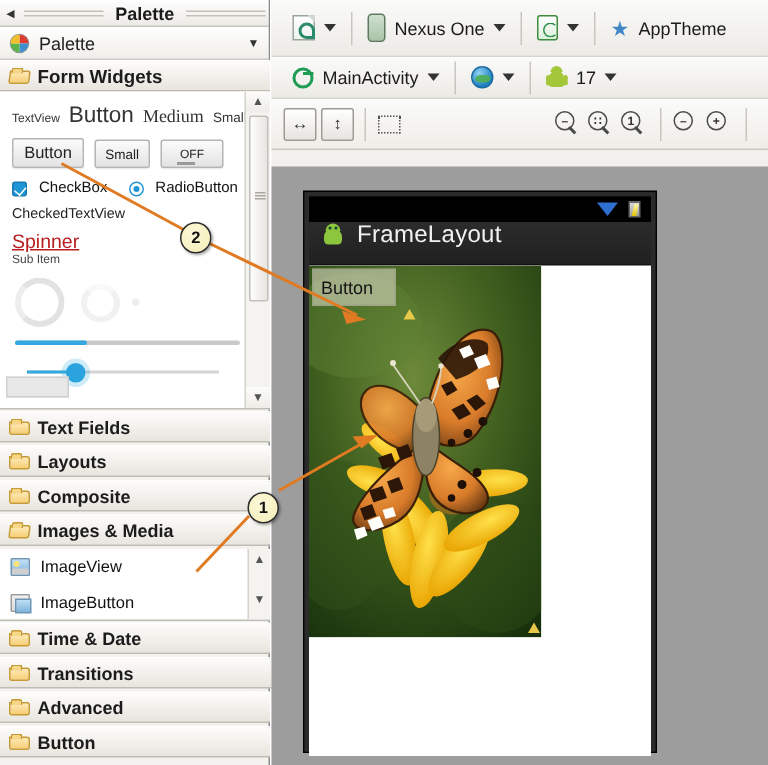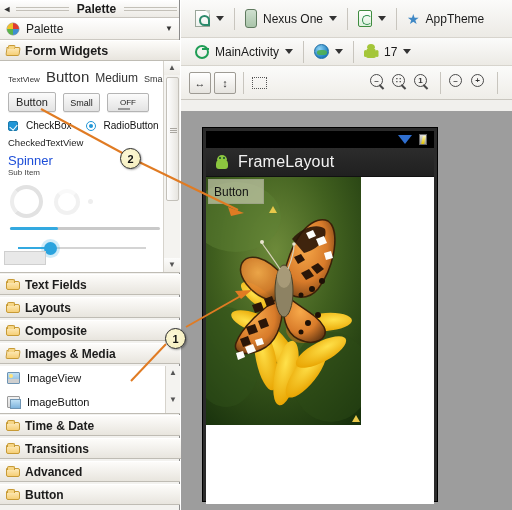--- a/index.html
+++ b/index.html
@@ -79,21 +79,21 @@
     position:absolute; left:0; top:61px; width:180px; height:212px;
     background:#ffffff;
     border-bottom:1px solid #bfbcb4;
     overflow:hidden;
   }
   .fw-inner { position:absolute; left:0; top:0; width:162px; height:212px; padding:4px 6px; }
 
   .textrow { display:flex; align-items:baseline; gap:6px; padding:3px 2px 5px 2px; color:#333; }
   .t-xs { font-size:8px; }
   .t-lg { font-size:15px; }
-  .t-md { font-size:12px; }
+  .t-md { font-size:12px;font-family:Liberation Serif, serif; }
   .t-sm { font-size:9px; }
 
   .btnrow { display:flex; gap:7px; align-items:center; padding:2px 2px; }
   .wbtn {
     background:linear-gradient(#fbfbfb,#e3e3e3);
     border:1px solid #b4b4b4; border-radius:2px;
     color:#222; text-align:center;
     box-shadow:0 1px 0 rgba(0,0,0,.07);
   }
   .wbtn.b1 { width:48px; height:20px; line-height:19px; font-size:11px; }
@@ -110,21 +110,21 @@
     content:""; position:absolute; left:2px; top:1px; width:4px; height:6px;
     border:solid #fff; border-width:0 1.6px 1.6px 0; transform:rotate(40deg);
   }
   .radio {
     width:10px; height:10px; border-radius:50%; background:#fff; border:1.5px solid #2196d6; flex:none; position:relative;
   }
   .radio::after {
     content:""; position:absolute; left:2px; top:2px; width:4px; height:4px; border-radius:50%; background:#2196d6;
   }
   .ctv { font-size:9.5px; color:#222; padding:4px 2px 1px 2px; }
-  .spinner-t { font-size:13px; color:#1d4ed8; padding:4px 2px 0 2px; }
+  .spinner-t { font-size:13px; color:#b91c1c; padding:4px 2px 0 2px;text-decoration:underline; }
   .spinner-s { font-size:8px; color:#444; padding:0 2px 2px 2px; }
 
   .progress-area { position:relative; height:46px; margin-top:2px; }
   .ring {
     position:absolute; width:33px; height:33px; border-radius:50%;
     border:4px solid #e4e4e4; border-top-color:#f4f4f4;
   }
   .ring.r1 { left:4px; top:4px; border-color:#e2e2e2 #e2e2e2 #e2e2e2 #ededed; }
   .ring.r2 { left:48px; top:8px; width:26px; height:26px; border:4px solid #efefef; border-top-color:#f8f8f8; opacity:.85;}
   .dot-fade { position:absolute; left:82px; top:18px; width:5px;height:5px;border-radius:50%;background:#eee; }
@@ -276,21 +276,21 @@
   }
   .sb-batt {
     position:absolute; right:7px; top:3px; width:8px;height:11px;
     background:linear-gradient(#dcdcdc,#9a9a9a); border:1px solid #666;
   }
   .sb-batt::after{content:"";position:absolute;left:2px;top:1px;width:3px;height:8px;
     background:linear-gradient(#fff7b0,#e0c200); transform:skewX(-12deg);}
 
   .titlebar {
     height:29px; background:linear-gradient(#2c2c2c,#202020);
-    display:flex; align-items:center; gap:8px; padding-left:8px;
+    display:flex; align-items:flex-start; gap:8px; padding-left:8px;
     border-bottom:1px solid #111;
   }
   .tb-droid { width:16px;height:16px;position:relative;flex:none; }
   .tb-droid .body{position:absolute;left:2px;top:4px;width:12px;height:11px;background:#8cc63f;border-radius:6px 6px 3px 3px;}
   .tb-droid .head{position:absolute;left:3px;top:1px;width:10px;height:5px;background:#8cc63f;border-radius:5px 5px 0 0;}
   .tb-droid .eye{position:absolute;left:5px;top:3px;width:2px;height:2px;background:#143;border-radius:50%;box-shadow:4px 0 0 #143;}
   .device-title { color:#f2f2f2; font-size:16px; letter-spacing:.2px; }
 
   .content { position:relative; height:327px; background:#ffffff; }
   .imgview {

